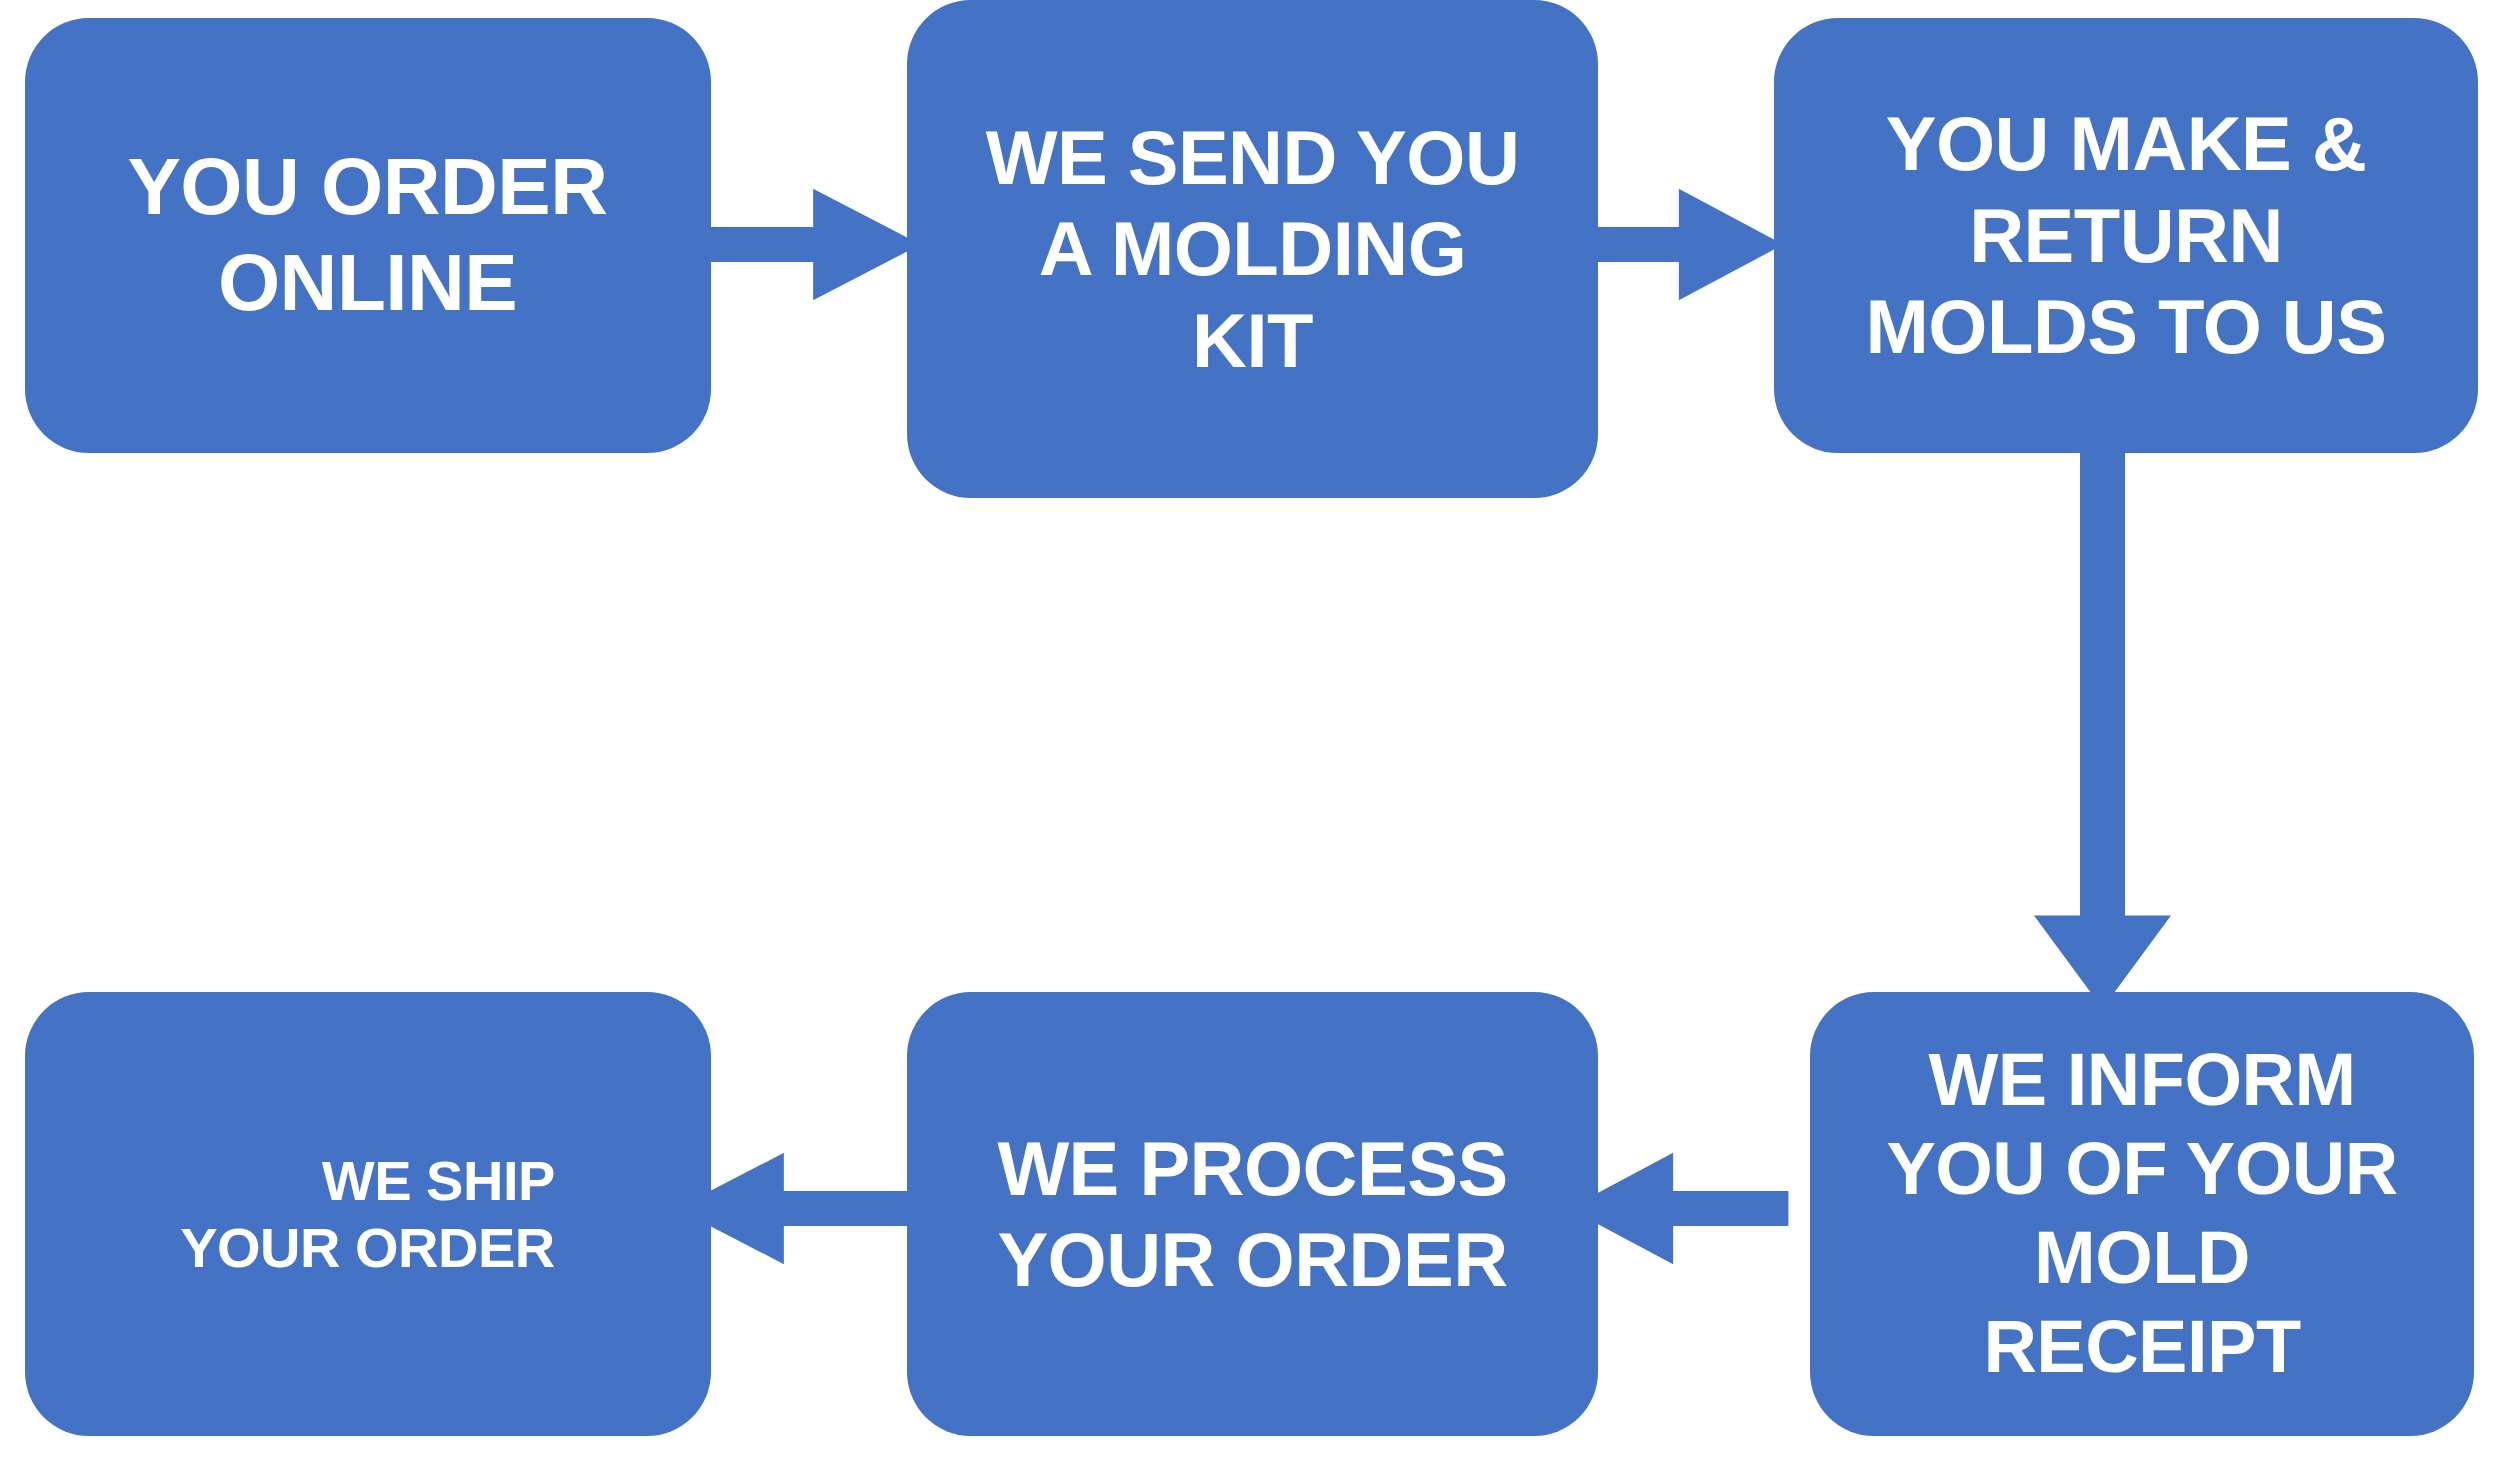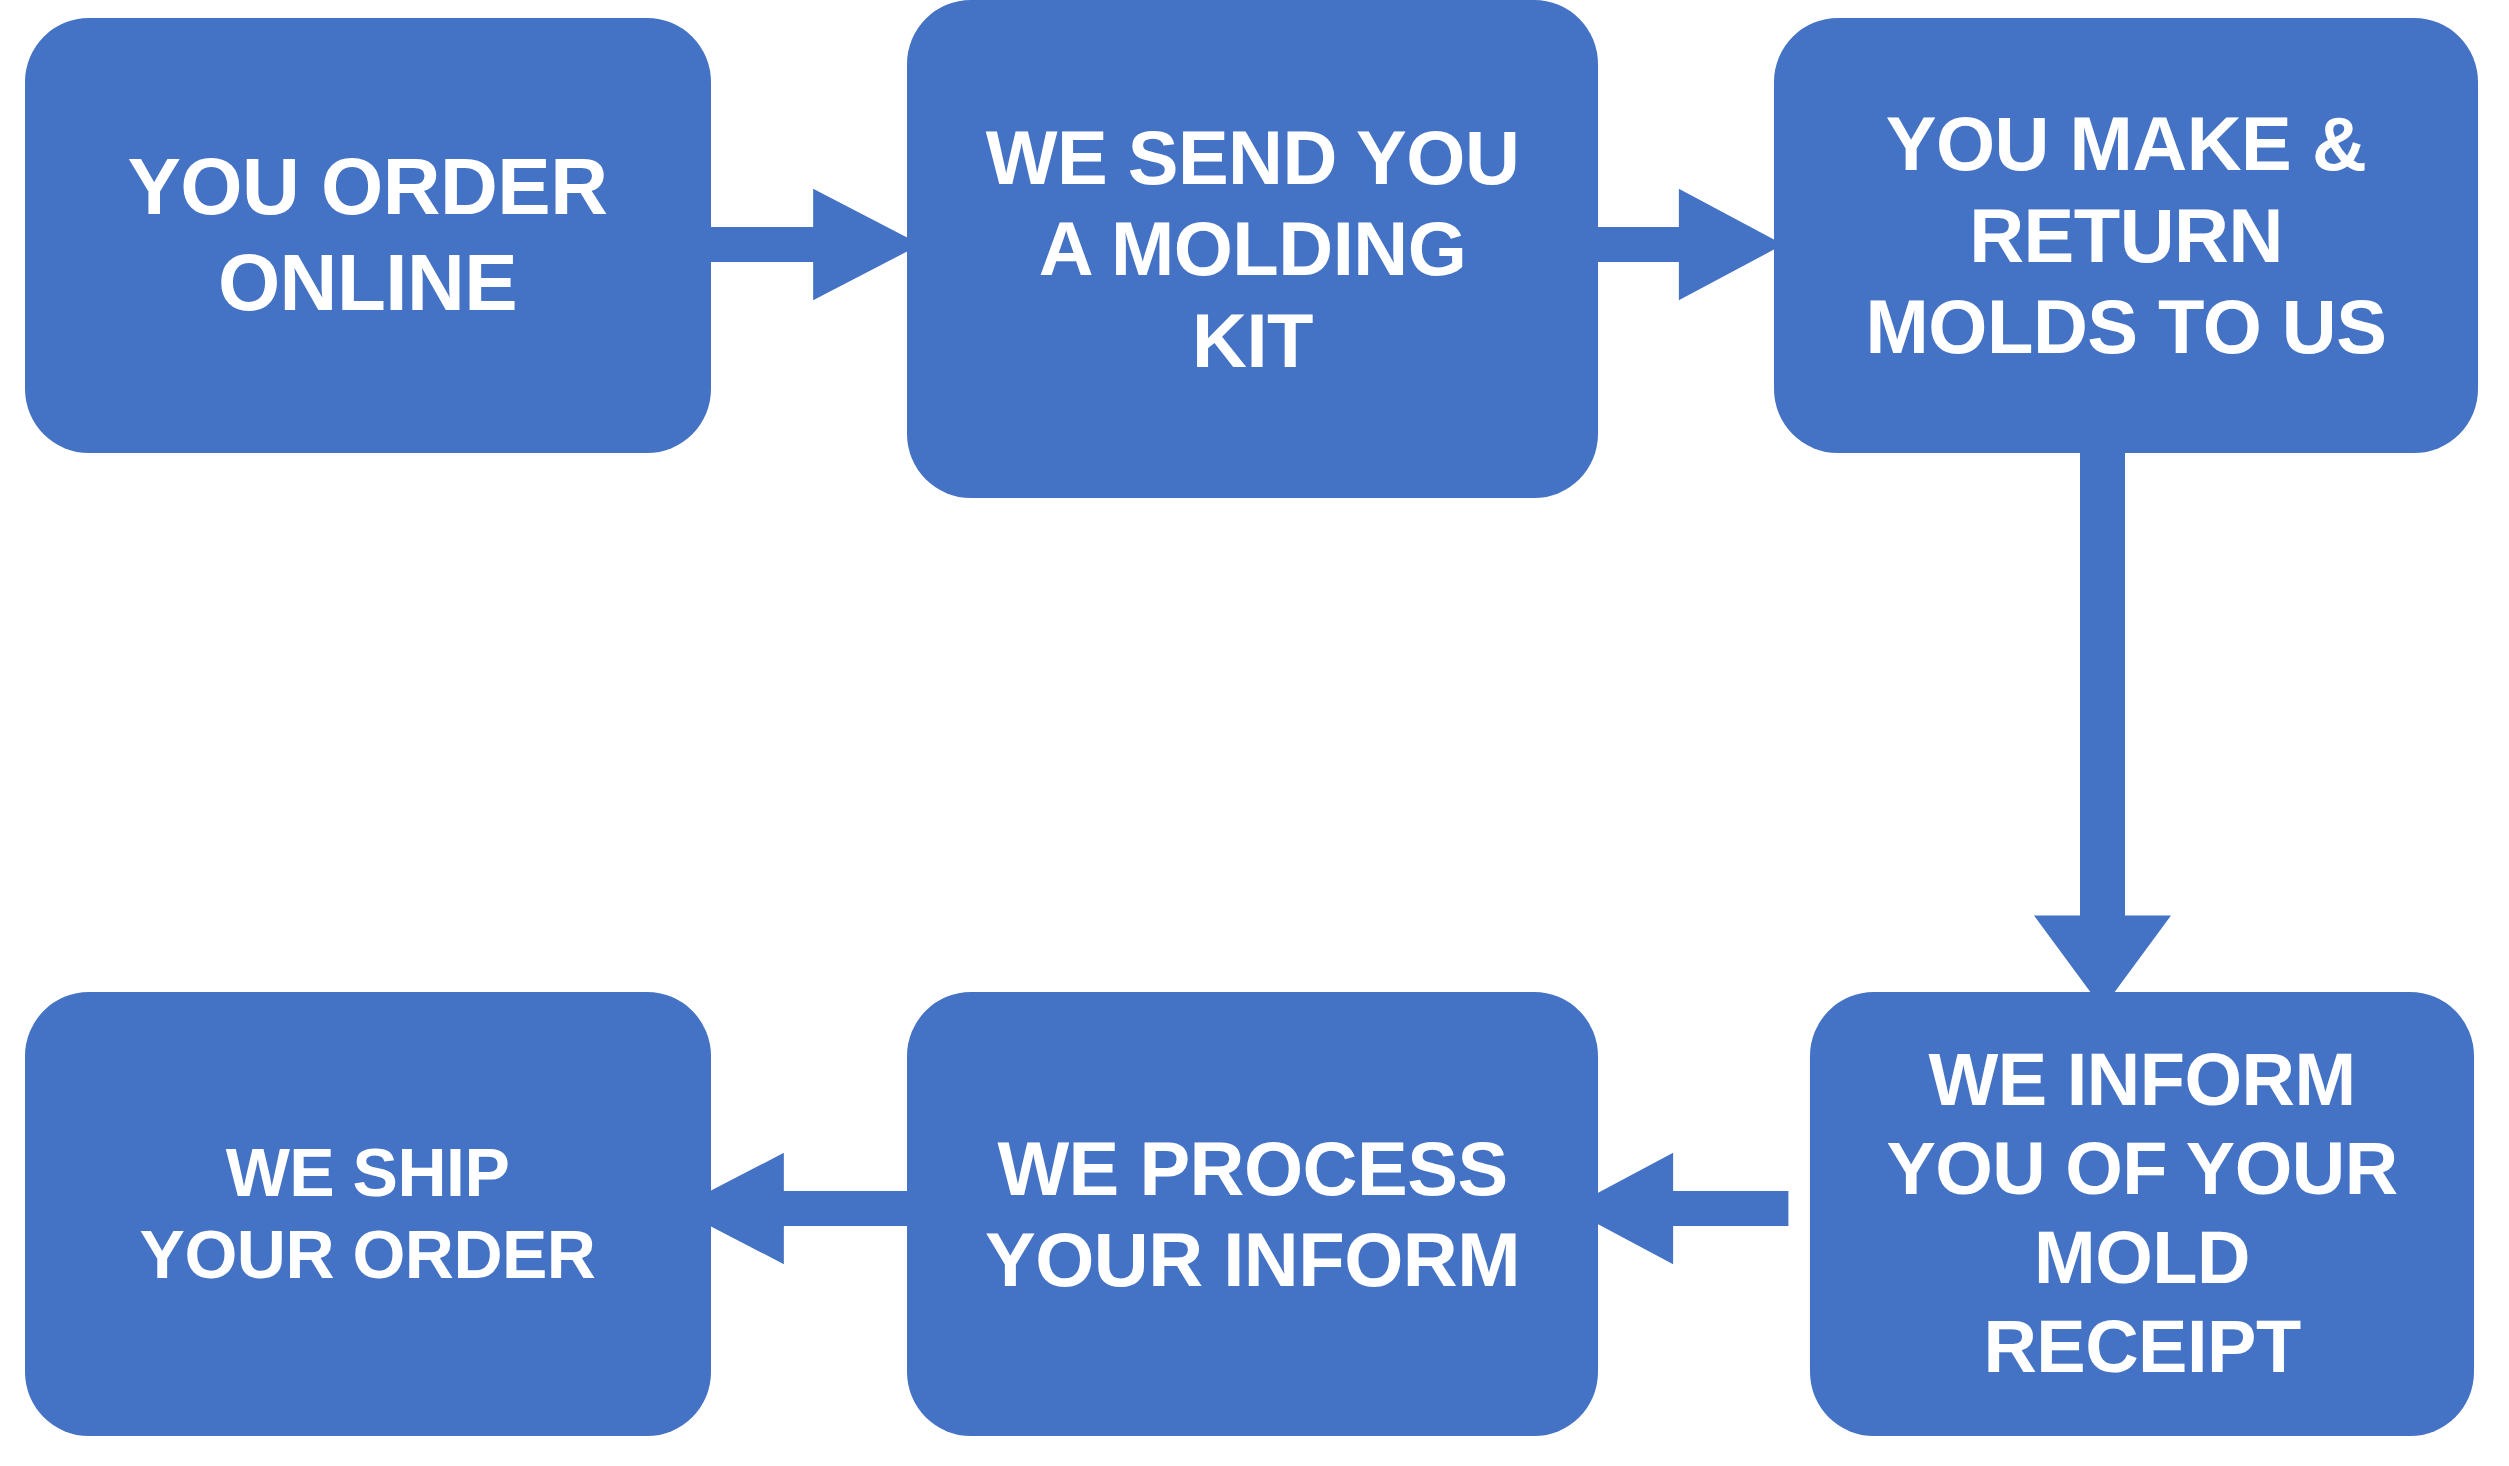--- a/index.html
+++ b/index.html
@@ -51,21 +51,21 @@
   #node-3 { left: 1774px; top: 17.6px;   width: 704px; height: 435px; }
   #node-4 { left: 1774px; top: 992px; width: 664px; height: 444px; margin-left: 36px; }
   #node-5 { left: 907px;  top: 992px; width: 691px; height: 444px; }
   #node-6 { left: 24.5px;   top: 992px; width: 686px; height: 444px; }
 
   #node-1 .node-label { font-size: 80px; }
   #node-2 .node-label { font-size: 76px; }
   #node-3 .node-label { font-size: 76px; }
   #node-4 .node-label { font-size: 74px; }
   #node-5 .node-label { font-size: 76px; }
-  #node-6 .node-label { font-size: 68px; }
+  #node-6 .node-label { font-size: 56px; text-align: right; }
 
   
   #arrow-1 { left: 676px;  top: 181px; }
   #arrow-2 { left: 1563px; top: 181px; }
   #arrow-3 { left: 2034px; top: 421px; }
   #arrow-4 { left: 1568px; top: 1145px; }
   #arrow-5 { left: 676px;  top: 1145px; }
 </style>
 </head>
 <body>
@@ -91,21 +91,21 @@
 
   <div class="node" id="node-4">
     <div class="node-label">WE INFORM
 YOU OF YOUR
 MOLD
 RECEIPT</div>
   </div>
 
   <div class="node" id="node-5">
     <div class="node-label">WE PROCESS
-YOUR INFORM</div>
+YOUR ORDER</div>
   </div>
 
   <div class="node" id="node-6">
     <div class="node-label">WE SHIP
 YOUR ORDER</div>
   </div>
 
   <div class="arrow" id="arrow-1">
     <svg width="245" height="127" viewBox="0 0 250 130" xmlns="http://www.w3.org/2000/svg">
       <polygon points="0,47 140,47 140,8 250,65 140,122 140,83 0,83" fill="#4472C4"></polygon>

